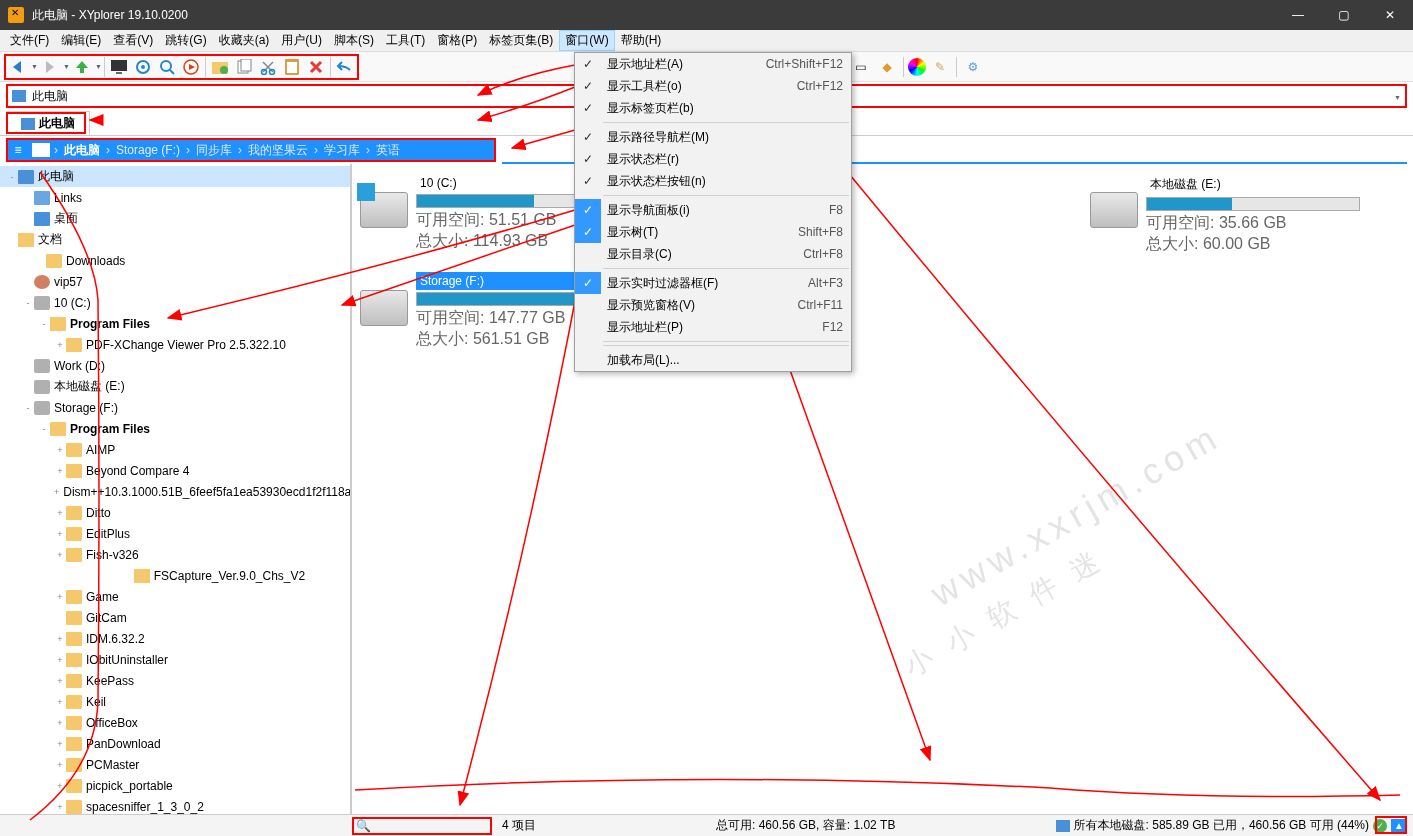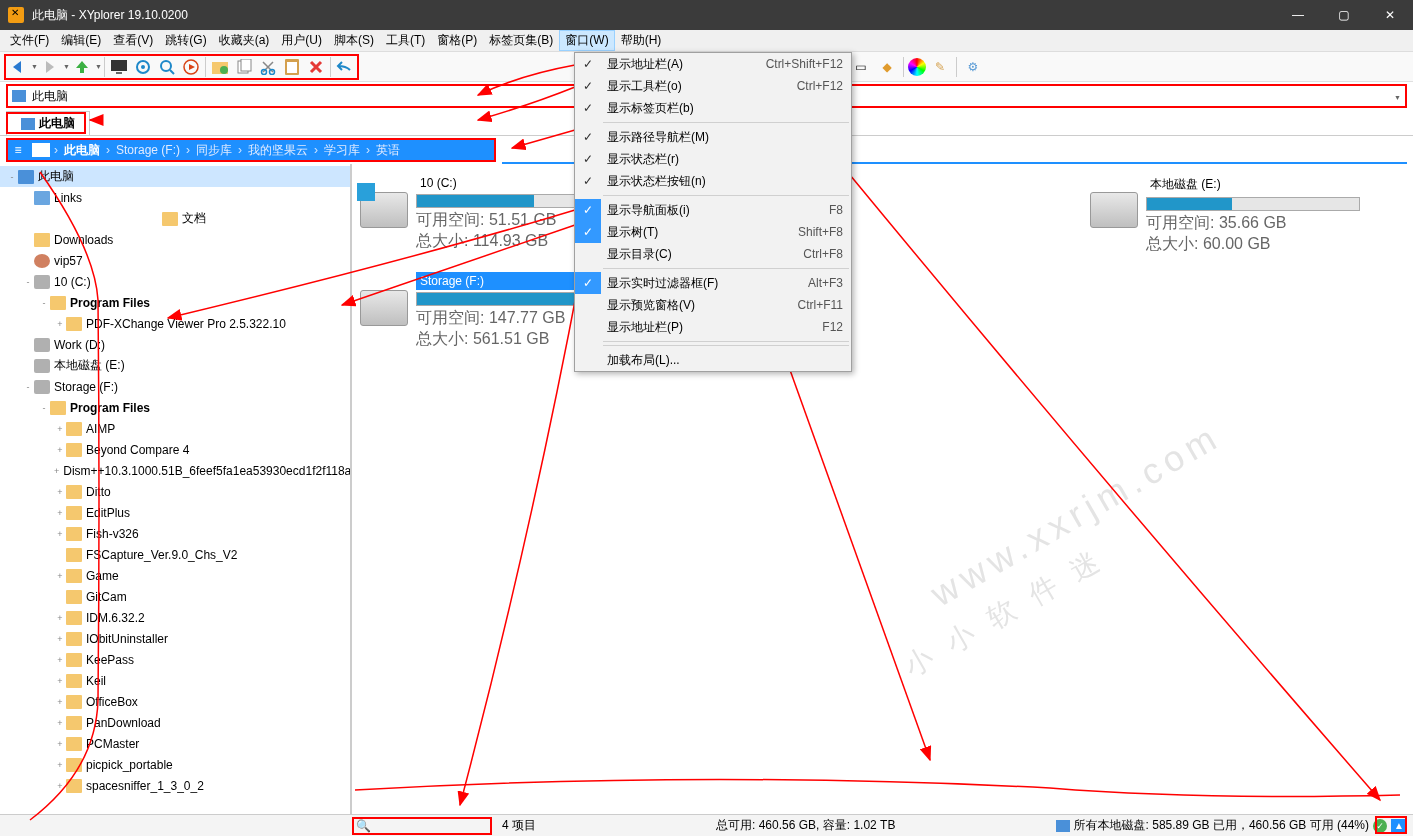--- a/index.html
+++ b/index.html
@@ -229,26 +229,31 @@
       <div class="tree-row selected" style="padding-left: 6px;">
         <span class="exp">-</span>
         <span class="ficon pc"></span>
         <span>此电脑</span>
       </div>
       <div class="tree-row" style="padding-left: 22px;">
         <span class="exp"></span>
         <span class="ficon link"></span>
         <span>Links</span>
       </div>
-      <div class="tree-row" style="padding-left: 6px; justify-content: center;">
+      <div class="tree-row" style="padding-left: 22px;">
+        <span class="exp"></span>
+        <span class="ficon pc"></span>
+        <span>桌面</span>
+      </div>
+      <div class="tree-row" style="padding-left: 6px;">
         <span class="exp"></span>
         <span class="ficon "></span>
         <span>文档</span>
       </div>
-      <div class="tree-row" style="padding-left: 22px;">
+      <div class="tree-row" style="padding-left: 22px; margin-left: 12px;">
         <span class="exp"></span>
         <span class="ficon "></span>
         <span>Downloads</span>
       </div>
       <div class="tree-row" style="padding-left: 22px; text-align: right;">
         <span class="exp"></span>
         <span class="ficon user"></span>
         <span>vip57</span>
       </div>
       <div class="tree-row" style="padding-left: 22px;">
@@ -309,21 +314,21 @@
       <div class="tree-row" style="padding-left: 54px;">
         <span class="exp">+</span>
         <span class="ficon "></span>
         <span>EditPlus</span>
       </div>
       <div class="tree-row" style="padding-left: 54px;">
         <span class="exp">+</span>
         <span class="ficon "></span>
         <span>Fish-v326</span>
       </div>
-      <div class="tree-row" style="padding-left: 54px;">
+      <div class="tree-row" style="padding-left: 77px; justify-content: center;">
         <span class="exp"></span>
         <span class="ficon "></span>
         <span>FSCapture_Ver.9.0_Chs_V2</span>
       </div>
       <div class="tree-row" style="padding-left: 54px;">
         <span class="exp">+</span>
         <span class="ficon "></span>
         <span>Game</span>
       </div>
       <div class="tree-row" style="padding-left: 54px;">

